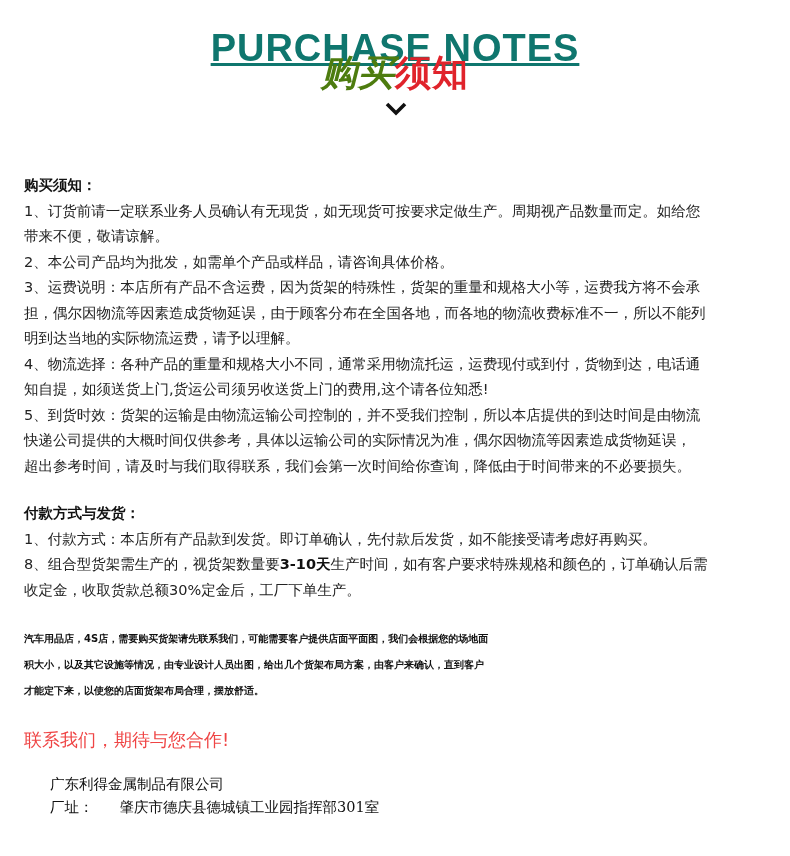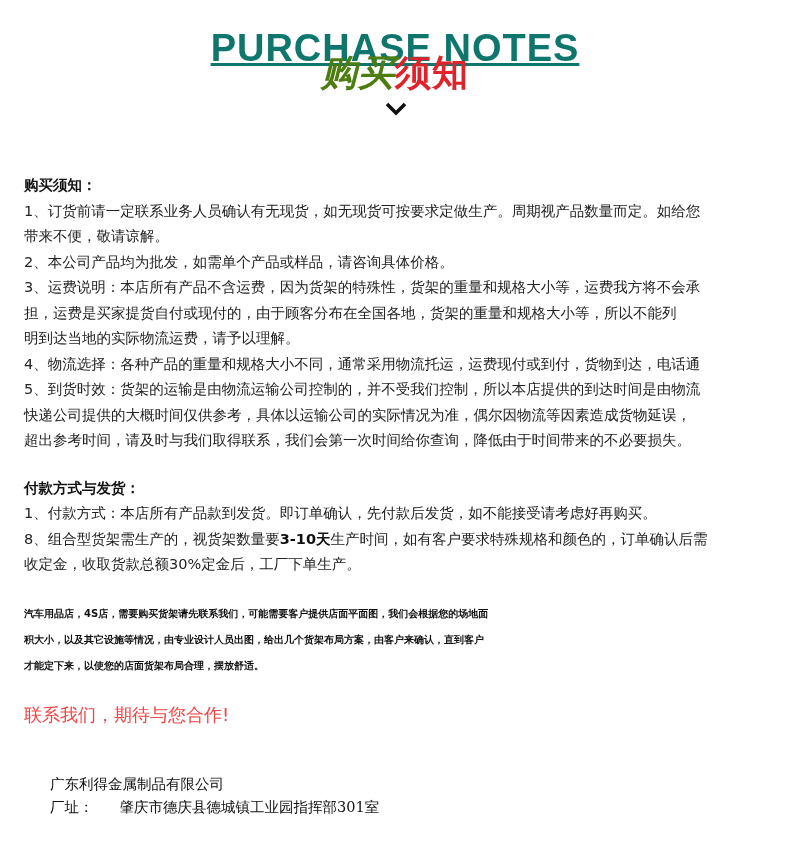--- a/index.html
+++ b/index.html
@@ -44,23 +44,24 @@
   </svg>
 </div>
 
 <div class="content">
   <section>
     <div class="line bold">购买须知：</div>
     <div class="line">1、订货前请一定联系业务人员确认有无现货，如无现货可按要求定做生产。周期视产品数量而定。如给您</div>
     <div class="line">带来不便，敬请谅解。</div>
     <div class="line">2、本公司产品均为批发，如需单个产品或样品，请咨询具体价格。</div>
     <div class="line">3、运费说明：本店所有产品不含运费，因为货架的特殊性，货架的重量和规格大小等，运费我方将不会承</div>
-    <div class="line">担，运费是买家提货自付或现付的，由于顾客分布在全国各地，货架的重量和规格大小等，所以不能列</div>
+    <div class="line">担，偶尔因物流等因素造成货物延误，由于顾客分布在全国各地，而各地的物流收费标准不一，所以不能列</div>
     <div class="line">明到达当地的实际物流运费，请予以理解。</div>
     <div class="line">4、物流选择：各种产品的重量和规格大小不同，通常采用物流托运，运费现付或到付，货物到达，电话通</div>
+    <div class="line">知自提，如须送货上门,货运公司须另收送货上门的费用,这个请各位知悉!</div>
     <div class="line">5、到货时效：货架的运输是由物流运输公司控制的，并不受我们控制，所以本店提供的到达时间是由物流</div>
     <div class="line">快递公司提供的大概时间仅供参考，具体以运输公司的实际情况为准，偶尔因物流等因素造成货物延误，</div>
     <div class="line">超出参考时间，请及时与我们取得联系，我们会第一次时间给你查询，降低由于时间带来的不必要损失。</div>
   </section>
 
   <div class="gap"></div>
 
   <section>
     <div class="line bold">付款方式与发货：</div>
     <div class="line">1、付款方式：本店所有产品款到发货。即订单确认，先付款后发货，如不能接受请考虑好再购买。</div>

